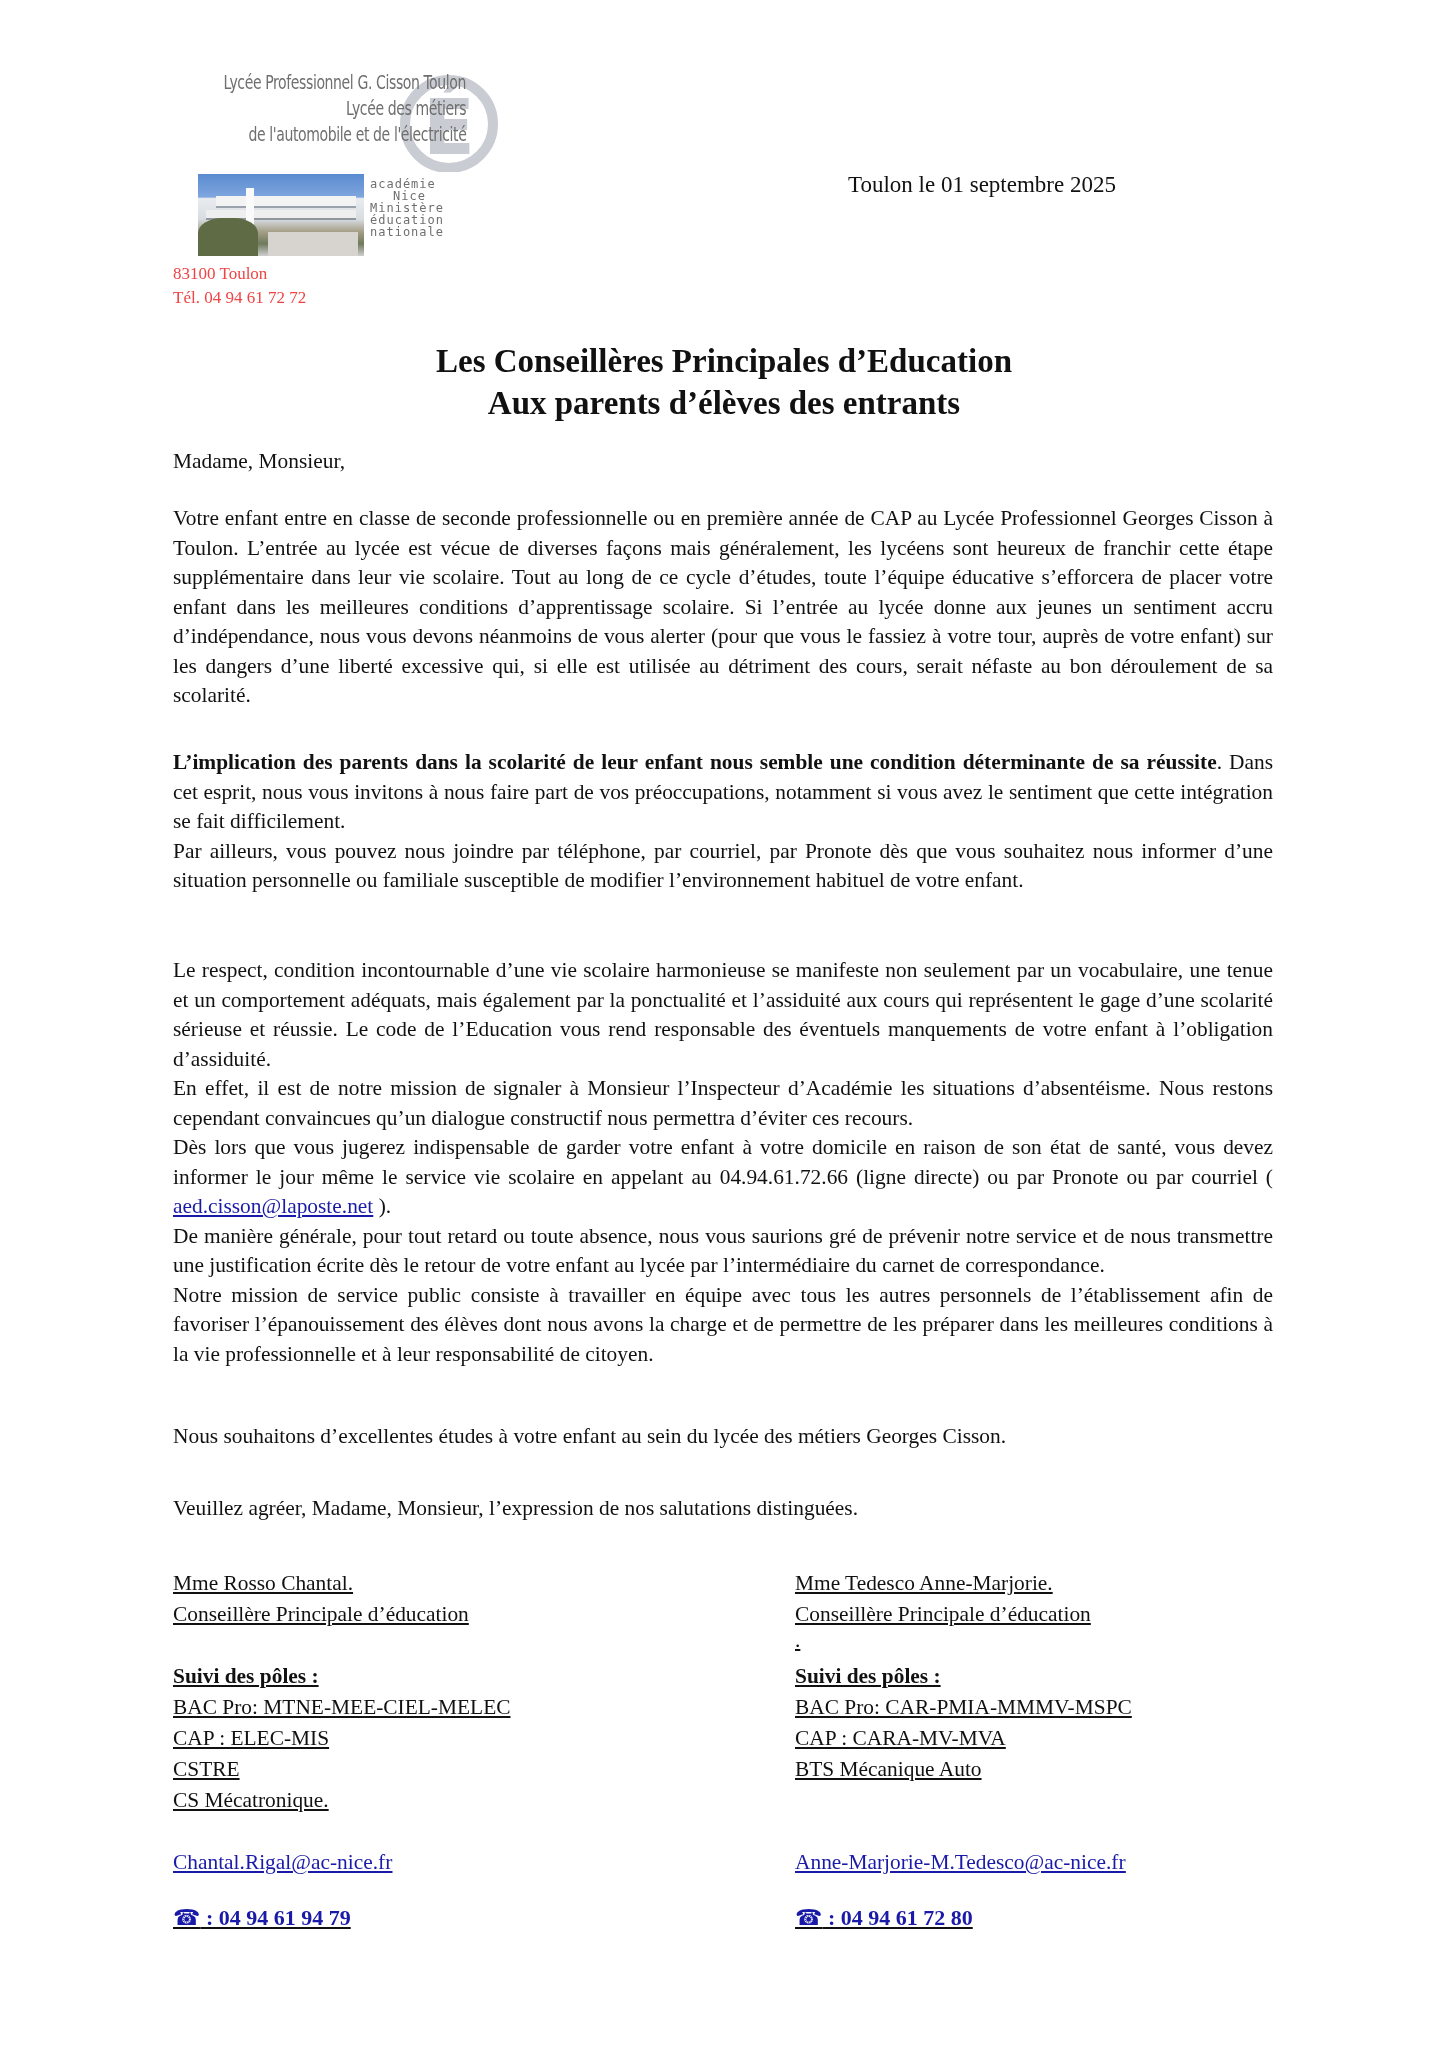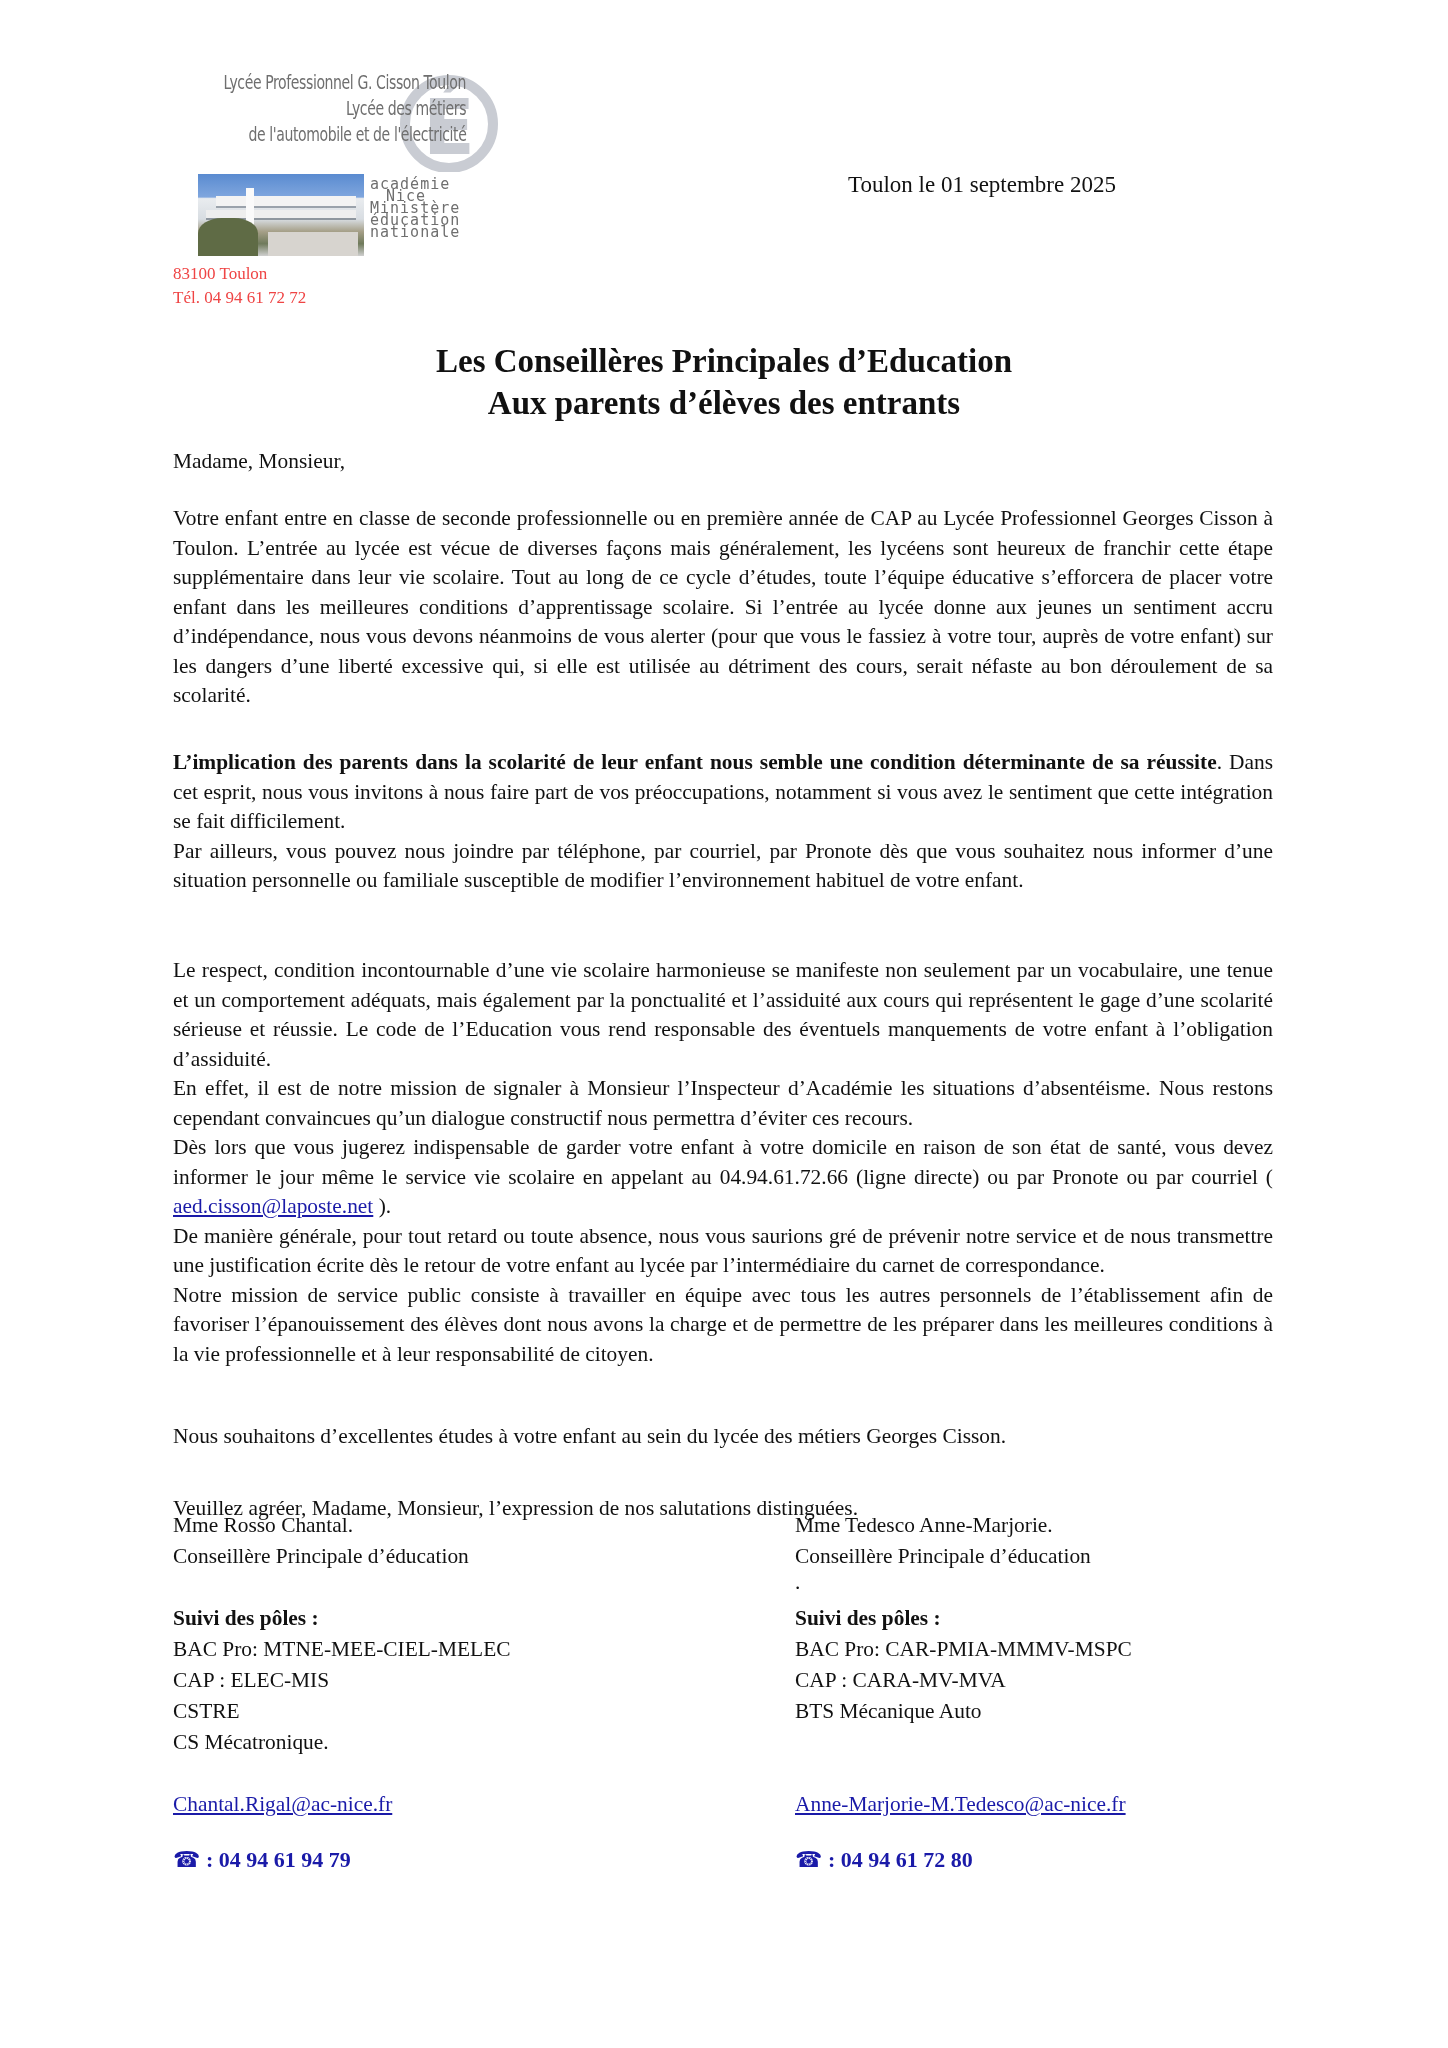--- a/index.html
+++ b/index.html
@@ -39,21 +39,21 @@
       overflow: hidden;
     }
     .lh-photo .bld1 { position:absolute; left:18px; top:22px; width:140px; height:10px; background:#f3f3f3; border-bottom:2px solid #9aa2ab; }
     .lh-photo .bld2 { position:absolute; left:8px; top:36px; width:150px; height:8px; background:#eeeeee; border-bottom:2px solid #8e969e; }
     .lh-photo .bld3 { position:absolute; left:48px; top:14px; width:8px; height:56px; background:#fafafa; }
     .lh-photo .tree { position:absolute; left:0; top:44px; width:60px; height:38px; background:#5f6b45; border-radius: 40% 40% 0 0; }
     .lh-photo .path { position:absolute; left:70px; top:58px; width:90px; height:24px; background:#d7d4cf; }
     .lh-acad {
       position: absolute; left: 232px; top: 110px;
       font-family: "DejaVu Sans Mono", monospace;
-      font-size: 15px; line-height: 12px;
+      font-size: 12px; line-height: 12px;
       color: #6f6f6f;
       text-align: right;
       width: 56px;
       letter-spacing: 1px;
     }
     .lh-address {
       position: absolute; left: 173px; top: 262px;
       font-size: 17px; line-height: 24px; color: #ef4444;
     }
 
@@ -80,22 +80,22 @@
     .greeting { top: 447px; }
     .para1 { top: 504px; }
     .para2 { top: 748px; }
     .para3 { top: 956px; }
     .para4 { top: 1374px; margin-top: 48px; }
     .para5 { top: 1494px; }
 
     .link { color: #1a1aa8; text-decoration: underline; }
 
     .sig-col {
-      position: absolute; top: 1510px;
-      font-size: 21.4px; line-height: 31px;
+      position: absolute; top: 1568px;
+      font-size: 21.4px; line-height: 31px; text-decoration: underline;
     }
     .sig-left { left: 173px; }
     .sig-right { left: 795px; }
     .sig-col .gap { height: 31px; }
     .sig-col .bold { font-weight: bold; }
     .sig-col .contact-email { margin-top: 31px; }
     .sig-col .phone-line {
       margin-top: 24px;
       color: #1a1aa8; font-weight: bold; font-size: 22px;
     }

